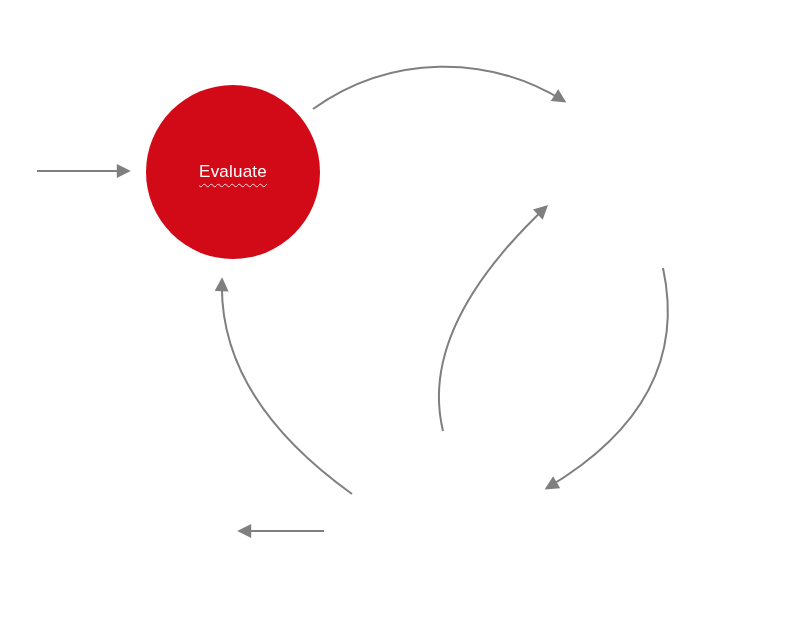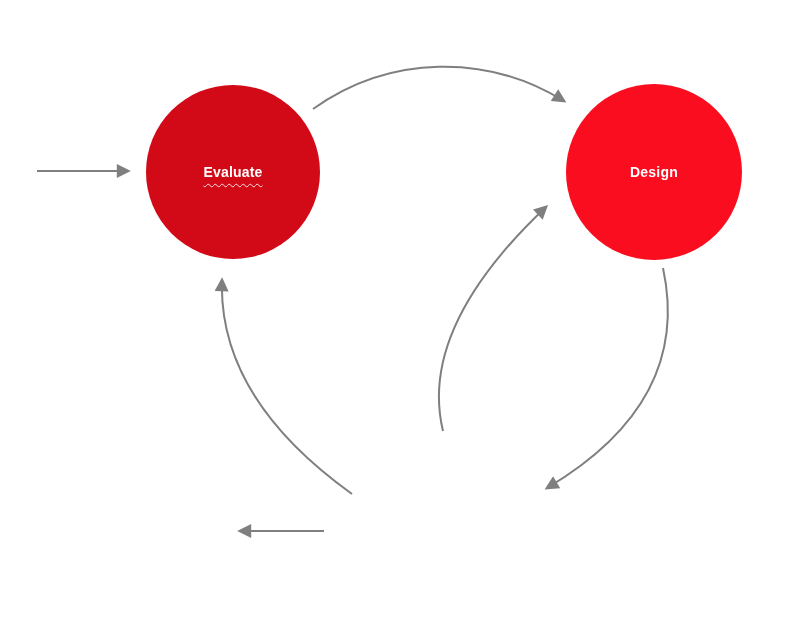--- a/index.html
+++ b/index.html
@@ -29,22 +29,22 @@
     border-radius: 50%;
     display: flex;
     align-items: center;
     justify-content: center;
   }
   .node-evaluate { left: 146px; top: 85px;  width: 174px; height: 174px; }
   .node-design   { left: 566px; top: 84px;  width: 176px; height: 176px; }
   .node-test     { left: 356px; top: 449px; width: 172px; height: 172px; }
   .node-label {
     color: #ffffff;
-    font-size: 14px;
-    font-weight: bold;
+    font-size: 17px;
+    font-weight: normal;
     letter-spacing: 0.2px;
   }
   .wavy-underline {
     text-decoration: underline;
     text-decoration-style: wavy;
     text-decoration-color: rgba(255,255,255,0.85);
     text-decoration-thickness: 1px;
     text-underline-offset: 6px;
   }
 </style>
@@ -70,18 +70,15 @@
 
     <path class="edge" d="M352,494 Q218,398 222,280" marker-end="url(#arrowhead)" stroke="#7f7f7f"></path>
 
     <path class="edge" d="M324,531 L240,531" marker-end="url(#arrowhead)" stroke="#7f7f7f"></path>
   </svg>
 
   <div class="node node-evaluate" style="background: rgb(210, 10, 23);">
     <span class="node-label wavy-underline">Evaluate</span>
   </div>
 
-  <div class="node node-design" style="background: rgb(250, 13, 30);">
-    <span class="node-label">Design</span>
-  </div>
 
 
 </div>
 
 </body></html>

